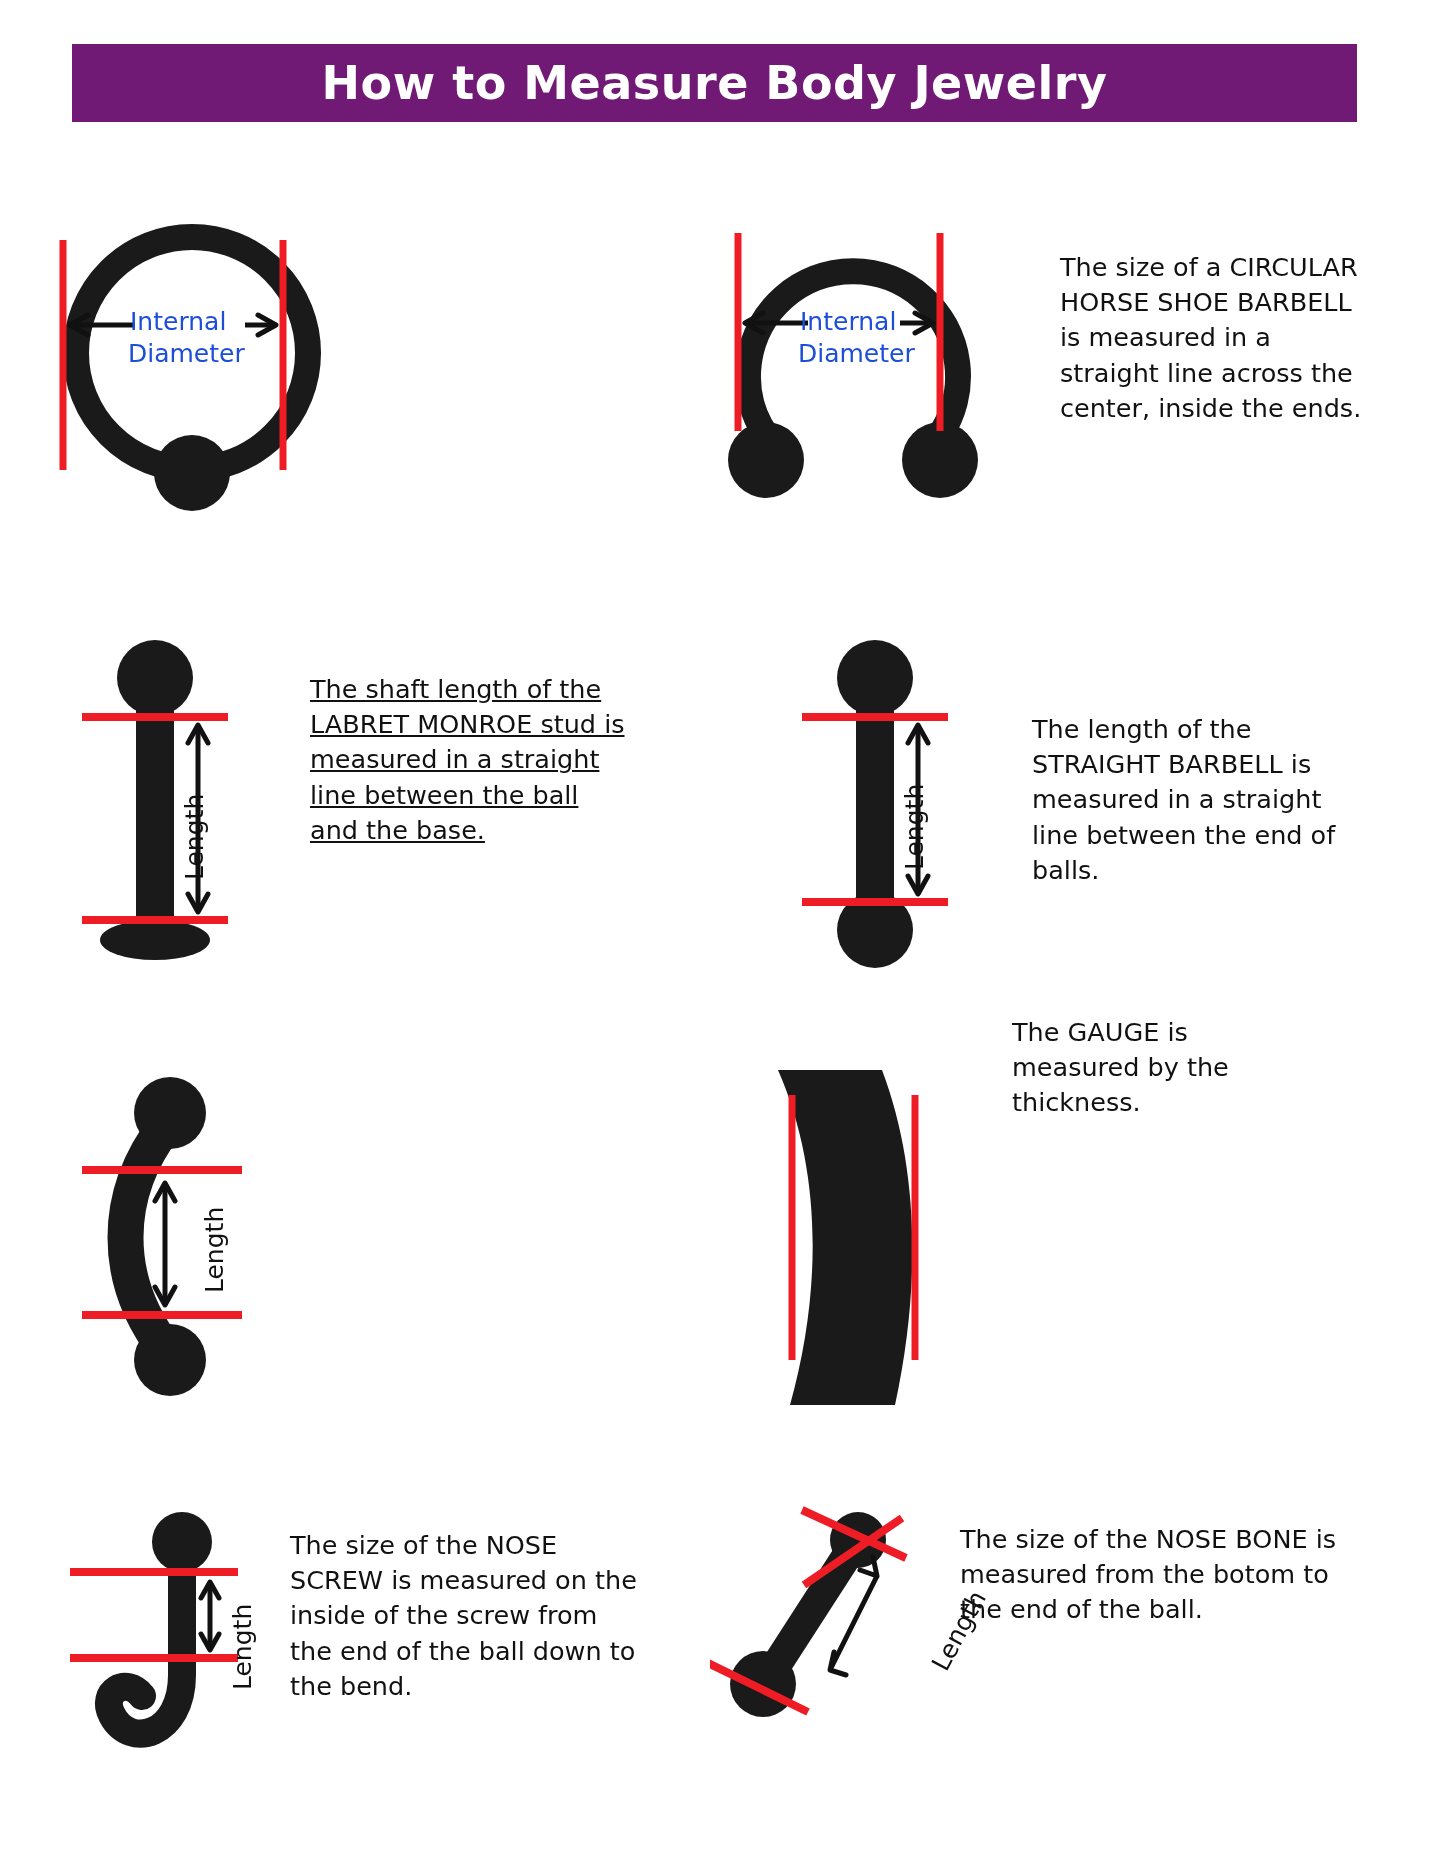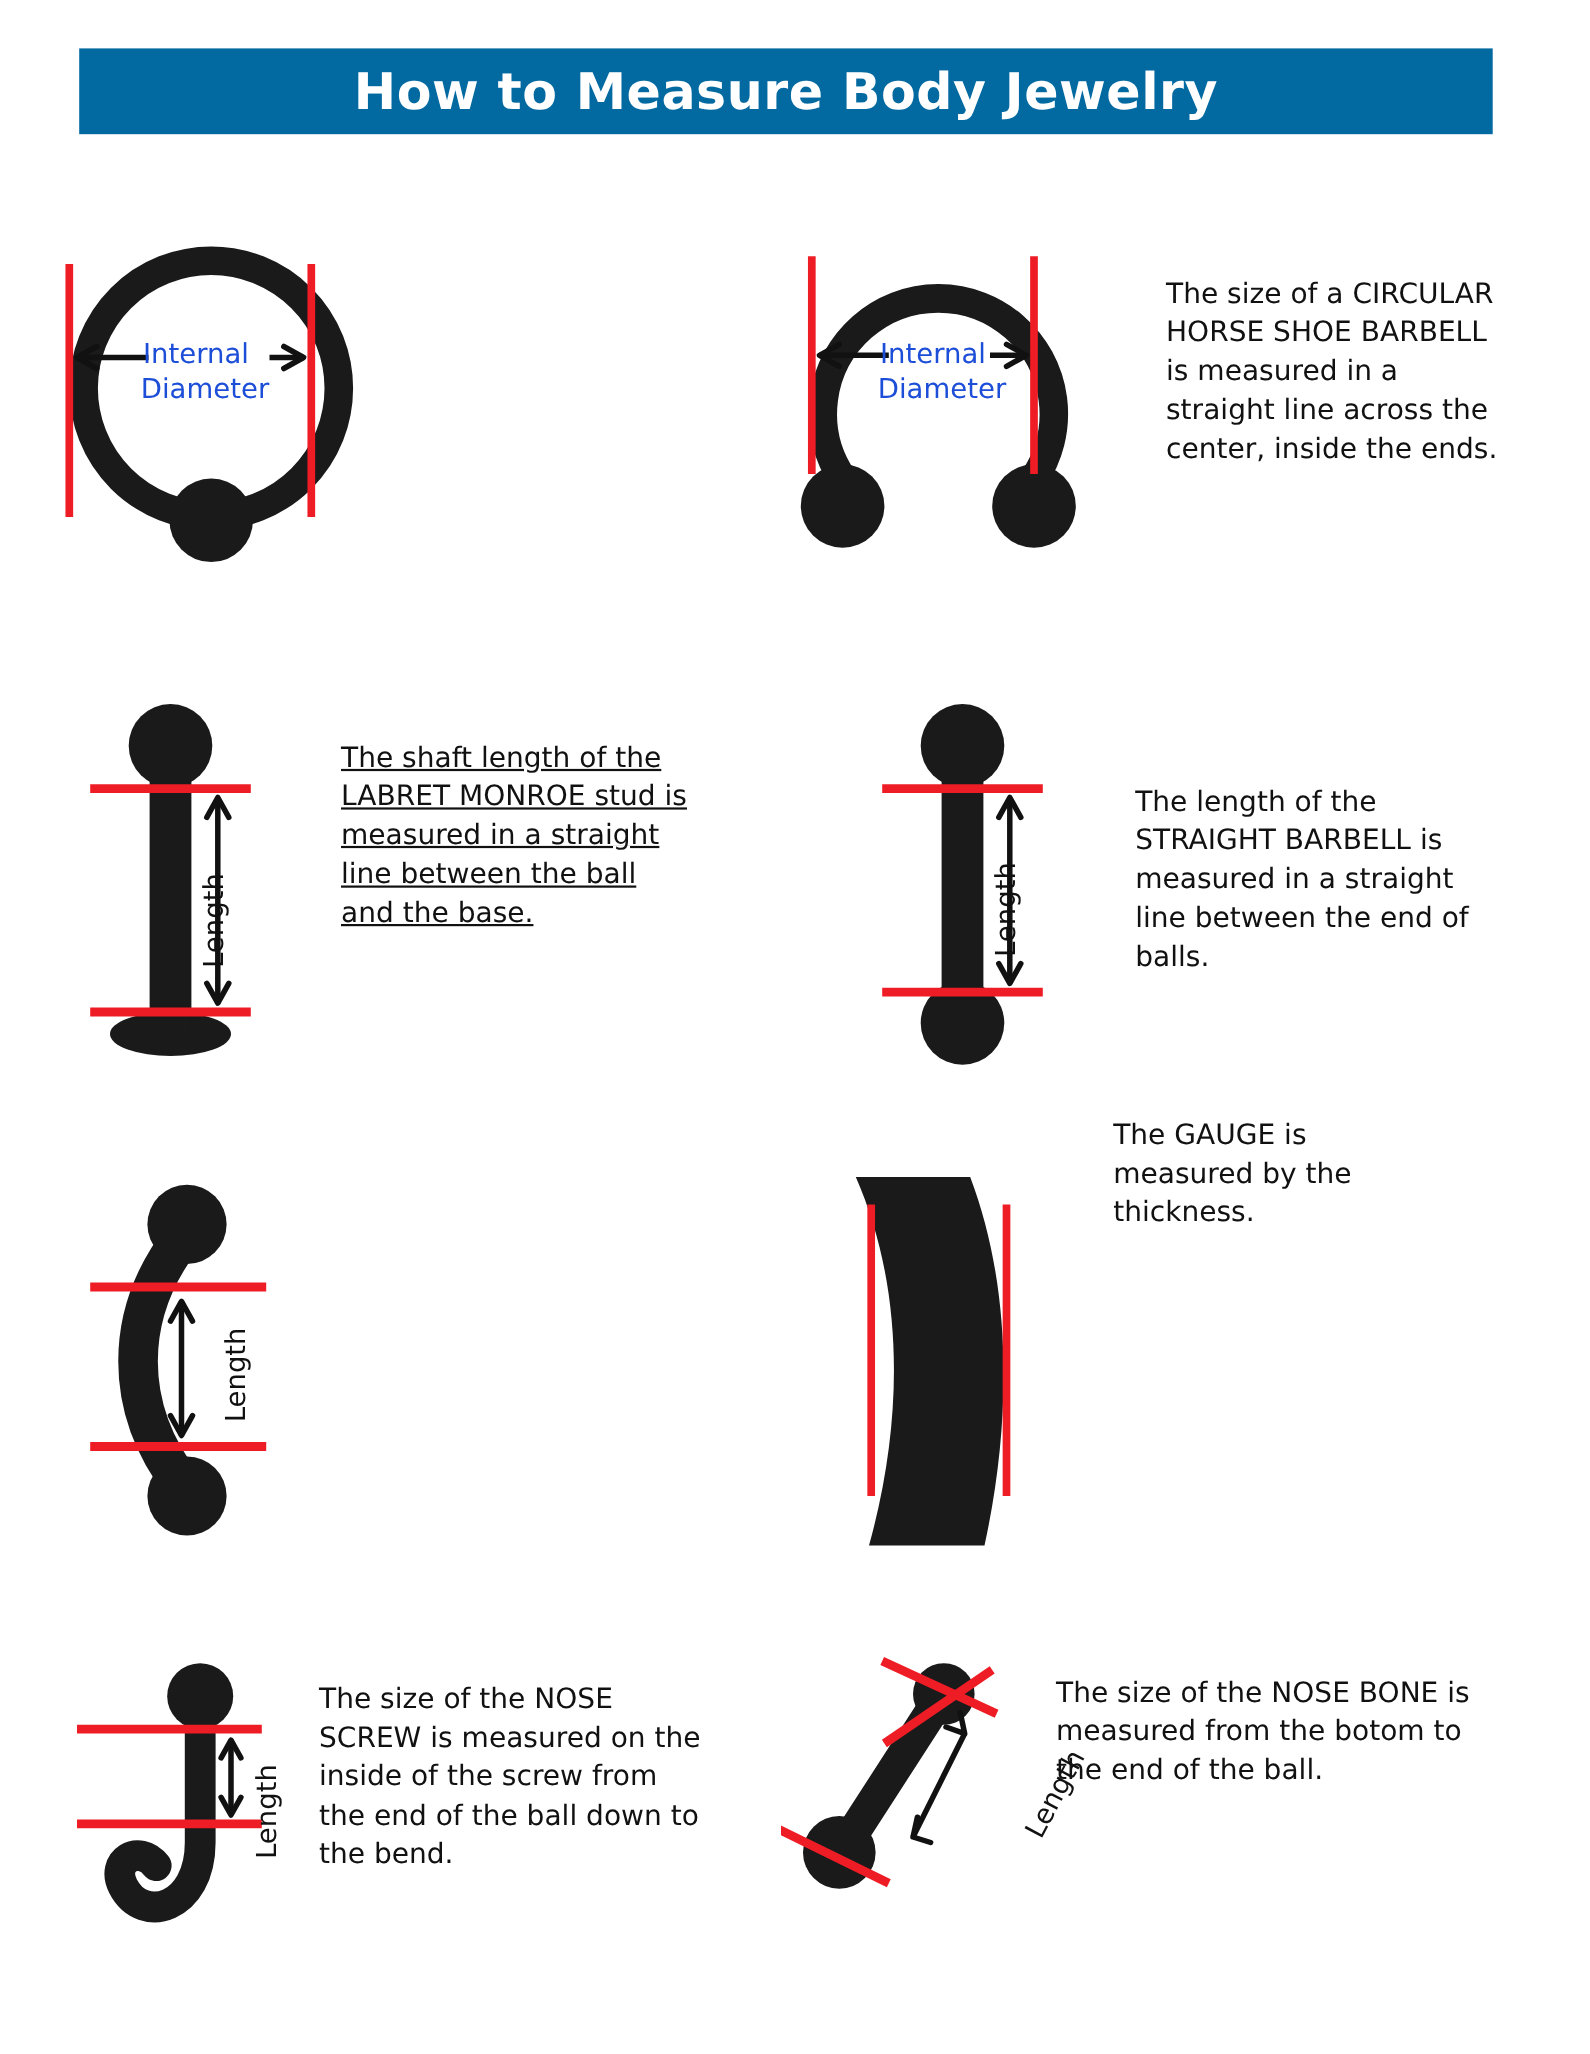--- a/index.html
+++ b/index.html
@@ -22,21 +22,21 @@
     background: #ffffff;
   }
 
   
   .title-bar {
     position: absolute;
     left: 72px;
     top: 44px;
     width: 1285px;
     height: 78px;
-    background: #0369a1;
+    background: #701a75;
     display: flex;
     align-items: center;
     justify-content: center;
   }
   .title-bar h1 {
     margin: 0;
     color: #ffffff;
     font-size: 46px;
     font-weight: bold;
     letter-spacing: 0.5px;

